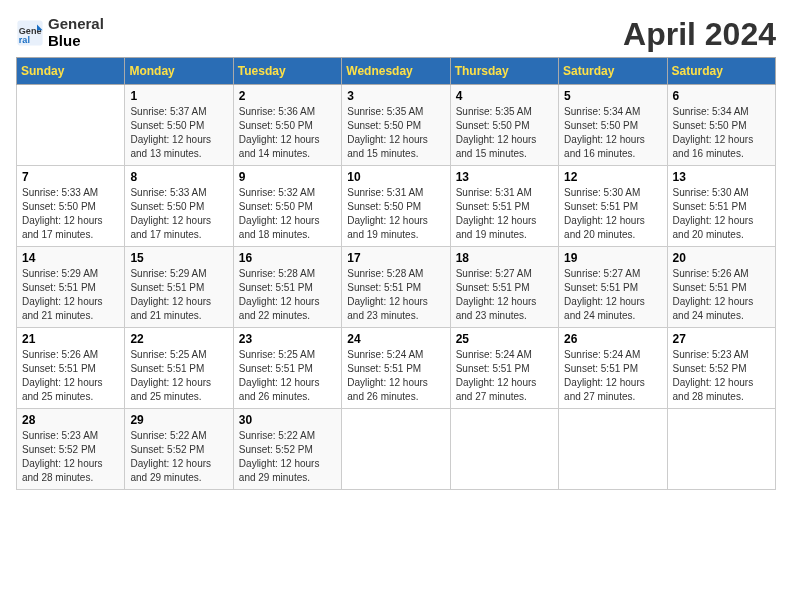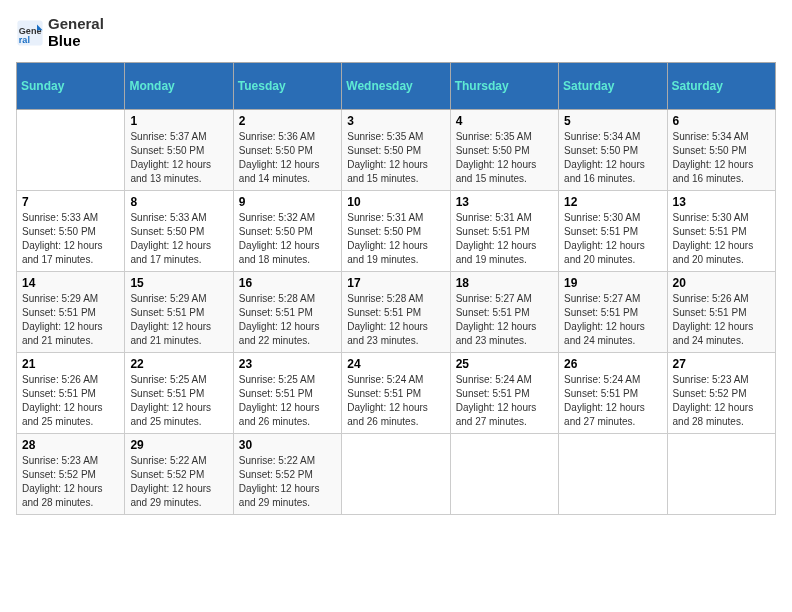--- a/index.html
+++ b/index.html
@@ -7,21 +7,21 @@
       font-family: Arial, sans-serif;
       background: #fff;
       width: 792px;
       min-height: 612px;
       padding: 16px;
     }
     .header {
       display: flex;
       justify-content: space-between;
       align-items: flex-start;
-      margin-bottom: 13px;
+      margin-bottom: 4px;
     }
     .logo {
       display: flex;
       align-items: center;
       gap: 4px;
     }
     .logo-icon {
       width: 28px;
       height: 28px;
     }
@@ -37,22 +37,22 @@
       font-size: 15px;
       color: #555;
     }
     table {
       width: 100%;
       border-collapse: collapse;
       font-size: 11px;
     }
     thead tr th {
       background-color: #2a6db5;
-      color: #5eead4;
-      padding: 16px 4px;
+      color: #fde047;
+      padding: 6px 4px;
       text-align: left;
       font-size: 12px;
       font-weight: bold;
       border: 1px solid #aaa;
     }
     tbody tr td {
       border: 1px solid #ccc;
       padding: 4px 5px;
       vertical-align: top;
       background: #fff;
@@ -86,20 +86,21 @@
       <text x="4" y="22" font-size="13" font-weight="bold" fill="#333" font-family="Arial">Gene</text>
       <text x="4" y="34" font-size="13" font-weight="bold" fill="#1a6fc4" font-family="Arial">ral</text>
       <polygon points="30,8 38,16 30,16" fill="#1a6fc4"></polygon>
     </svg>
     <div>
       <div style="font-size:15px;font-weight:bold;color:#333;line-height:1.1;">General</div>
       <div style="font-size:15px;font-weight:bold;color:#000000;line-height:1.1;">Blue</div>
     </div>
   </div>
   <div class="title-block">
+    <div class="main-title">April 2024</div>
   </div>
 </div>
 
 <table>
   <thead>
     <tr id="header-row">
         <th>Sunday</th>
         <th>Monday</th>
         <th>Tuesday</th>
         <th>Wednesday</th>

